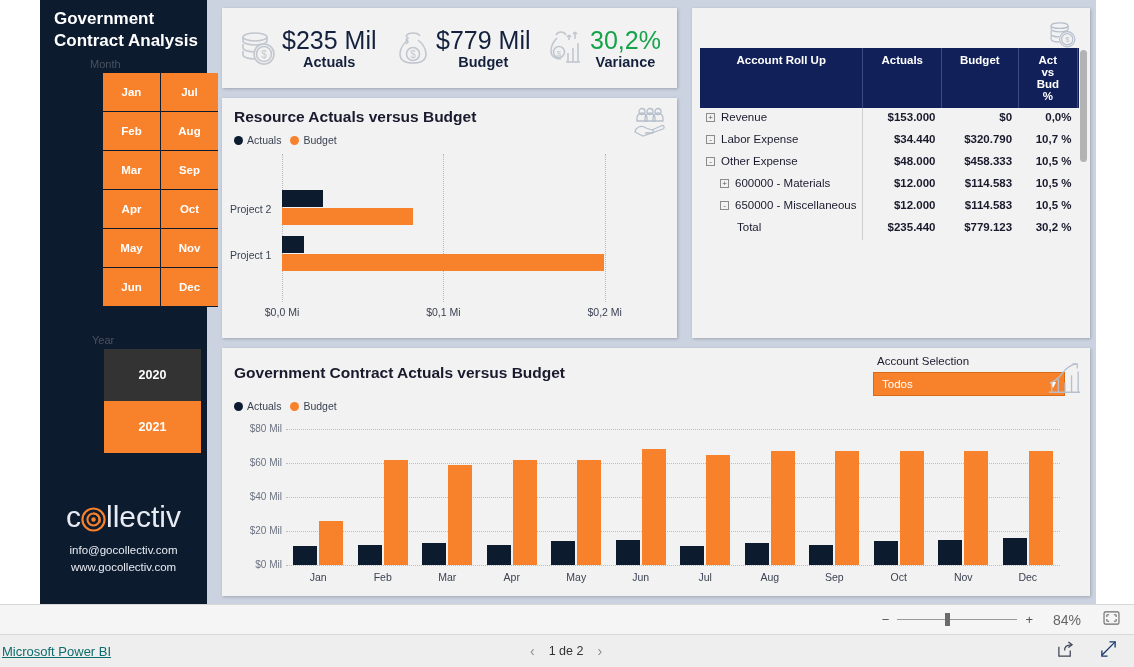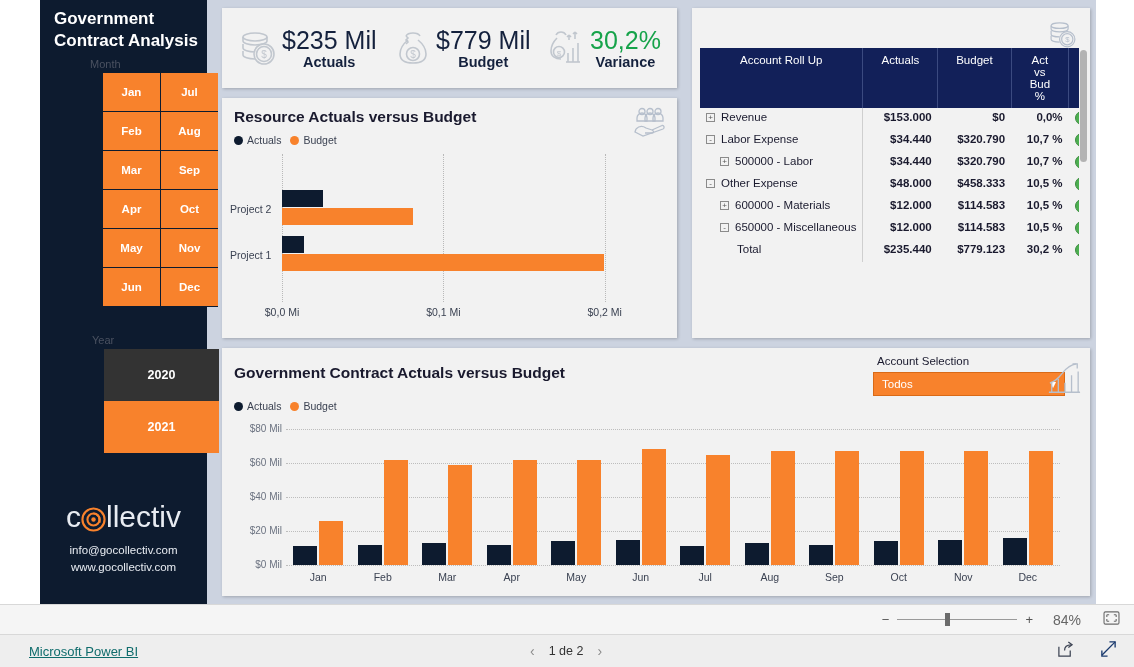--- a/index.html
+++ b/index.html
@@ -44,21 +44,21 @@
     display: grid; grid-template-columns: 57px 57px; grid-template-rows: repeat(6, 39px);
     gap: 0px 1px;
   }
   .month-btn {
     background: #f8822c; color: #ffffff;
     font-size: 11.5px; font-weight: bold;
     display: flex; align-items: center; justify-content: center;
     border-bottom: 1px solid #0d1b2f;
     cursor: pointer; user-select: none;
   }
-  #year-group { position: absolute; left: 64px; top: 349px; width: 115px; }
+  #year-group { position: absolute; left: 64px; top: 349px; width: 97px; }
   .year-btn {
     height: 52px; display: flex; align-items: center; justify-content: center;
     font-size: 12.5px; font-weight: bold; color: #ffffff; cursor: pointer; user-select: none;
   }
   .year-btn.unselected { background: #333333; }
   .year-btn.selected   { background: #f8822c; }
 
   
   #logo-wrap { position: absolute; left: 0; top: 500px; width: 167px; text-align: center; }
   .logo-text {
@@ -101,21 +101,21 @@
   .cat-lbl { position: absolute; font-size: 10.5px; color: #3b4252; }
 
   
   #pl-panel { left: 692px; top: 8px; width: 398px; height: 330px; }
   #pl-table-wrap {
     position: absolute; left: 8px; top: 40px; width: 382px; height: 283px;
     background: #f2f2f2; overflow: hidden;
   }
   table.pl { width: 100%; border-collapse: collapse; }
   table.pl thead th {
-    background: #122059; color: #ffffff; font-size: 11.5px; font-weight: normal;
+    background: #122059; color: #ffffff; font-size: 11.5px; font-weight: bold;
     padding: 6px 18px; vertical-align: top; border-right: 1px solid #3b4a80;
   }
   table.pl thead th:last-child { border-right: none; }
   table.pl td {
     font-size: 11.5px; color: #1a1a2e; padding: 3px 6px; vertical-align: top;
     background: #f2f2f2;
   }
   td.acct { border-right: 1px solid #cfcfcf; white-space: nowrap; }
   td.num { text-align: right; font-weight: bold; white-space: nowrap; }
   td.pct { text-align: right; font-weight: bold; width: 46px; }
@@ -154,21 +154,21 @@
     background: #f5f5f5; border-top: 1px solid #d8d8d8;
     display: flex; align-items: center; justify-content: flex-end; gap: 0px;
     padding-right: 14px;
   }
   #statusbar {
     position: absolute; left: 0; top: 634px; width: 1134px; height: 33px;
     background: #eeeeee; border-top: 1px solid #d8d8d8;
     display: flex; align-items: center;
   }
   #pbi-link {
-    position: absolute; left: 29px; font-size: 13px; color: #0f6c6c;
+    position: absolute; left: 2px; font-size: 13px; color: #0f6c6c;
     text-decoration: underline; cursor: pointer;
   }
   #pager { position: absolute; left: 530px; display: flex; align-items: center; gap: 14px;
            font-size: 12.5px; color: #333; }
   .pg-arrow { color: #8a8a8a; font-size: 14px; cursor: pointer; }
   #status-right { position: absolute; right: 16px; display: flex; align-items: center; gap: 24px; }
   .zoom-minus, .zoom-plus { color: #555; font-size: 13px; cursor: pointer; }
   #zoom-track { position: relative; width: 120px; height: 1px; background: #9a9a9a; margin: 0 8px; }
   #zoom-thumb { position: absolute; left: 48px; top: -6px; width: 5px; height: 13px; background: #6b6b6b; cursor: pointer; }
   #zoom-pct { font-size: 14px; color: #666; margin-left: 14px; width: 34px; text-align: right; }
@@ -350,27 +350,20 @@
           <tbody id="pl-body">
               <tr>
                 <td class="acct" style="padding-left: 6px;"><span class="exp-box">+</span><span>Revenue</span></td>
                 <td class="num">$153.000</td>
                 <td class="num">$0</td>
                 <td class="pct">0,0%</td>
                 <td class="kpi-dot-cell"><span class="dot-green"></span></td>
               </tr>
               <tr>
                 <td class="acct" style="padding-left: 6px;"><span class="exp-box">-</span><span>Labor Expense</span></td>
-                <td class="num">$34.440</td>
-                <td class="num">$320.790</td>
-                <td class="pct">10,7 %</td>
-                <td class="kpi-dot-cell"><span class="dot-green"></span></td>
-              </tr>
-              <tr>
-                <td class="acct" style="padding-left: 20px;"><span class="exp-box">+</span><span>500000 - Labor</span></td>
                 <td class="num">$34.440</td>
                 <td class="num">$320.790</td>
                 <td class="pct">10,7 %</td>
                 <td class="kpi-dot-cell"><span class="dot-green"></span></td>
               </tr>
               <tr>
                 <td class="acct" style="padding-left: 6px;"><span class="exp-box">-</span><span>Other Expense</span></td>
                 <td class="num">$48.000</td>
                 <td class="num">$458.333</td>
                 <td class="pct">10,5 %</td>

